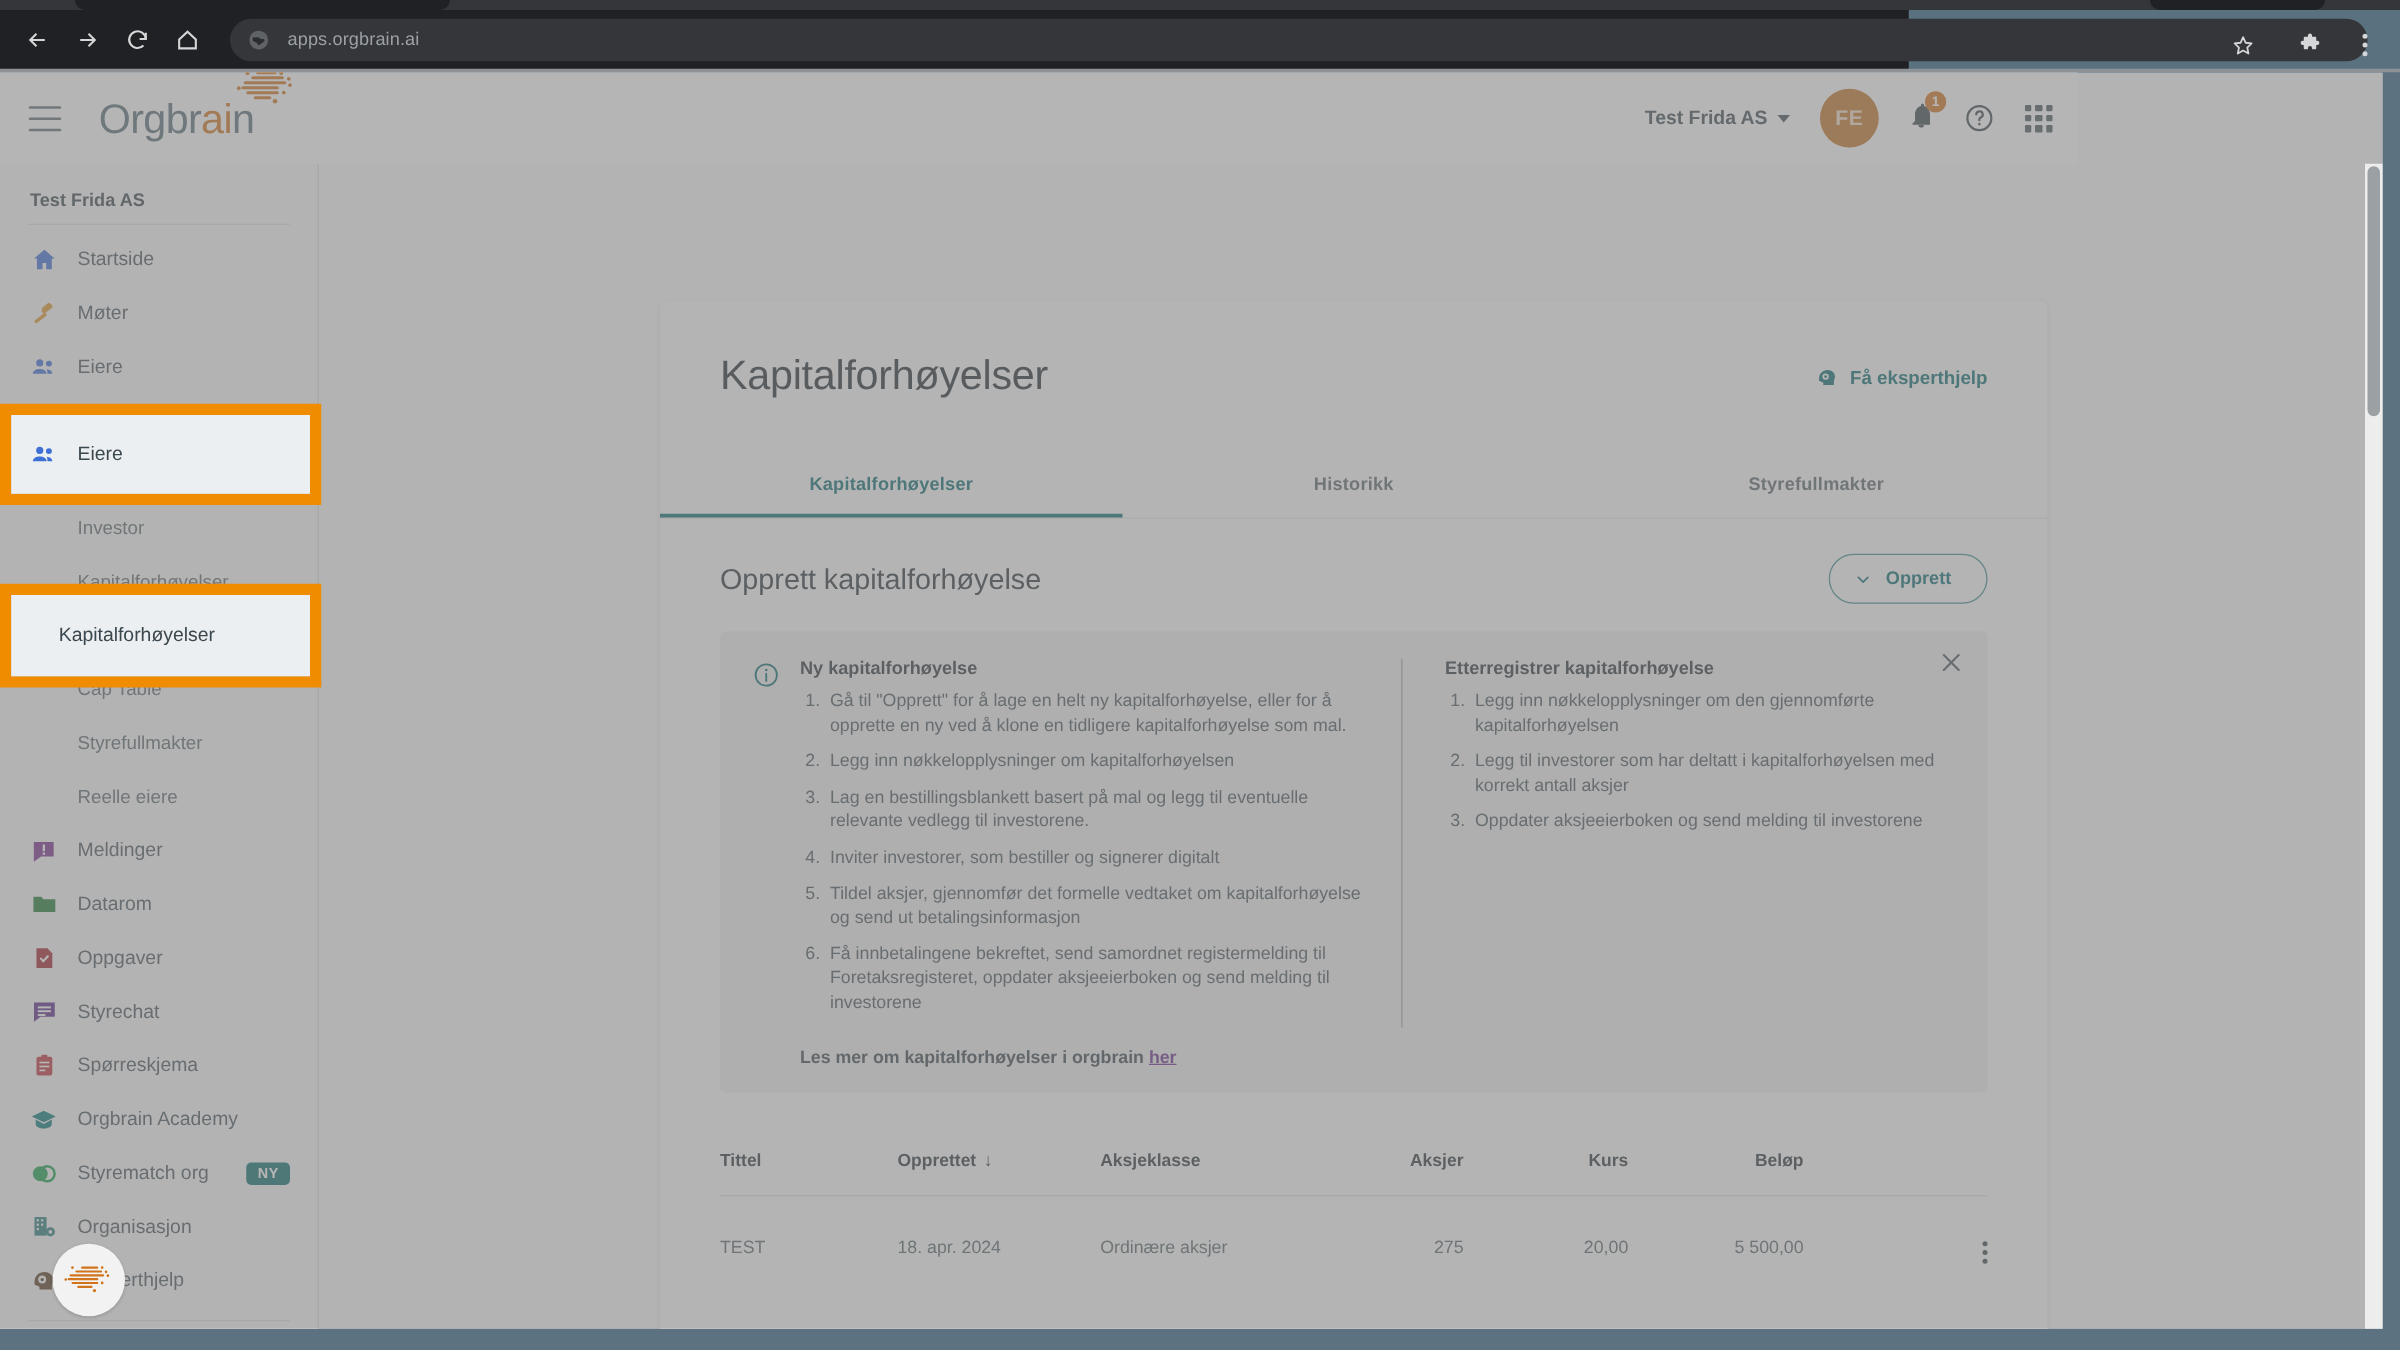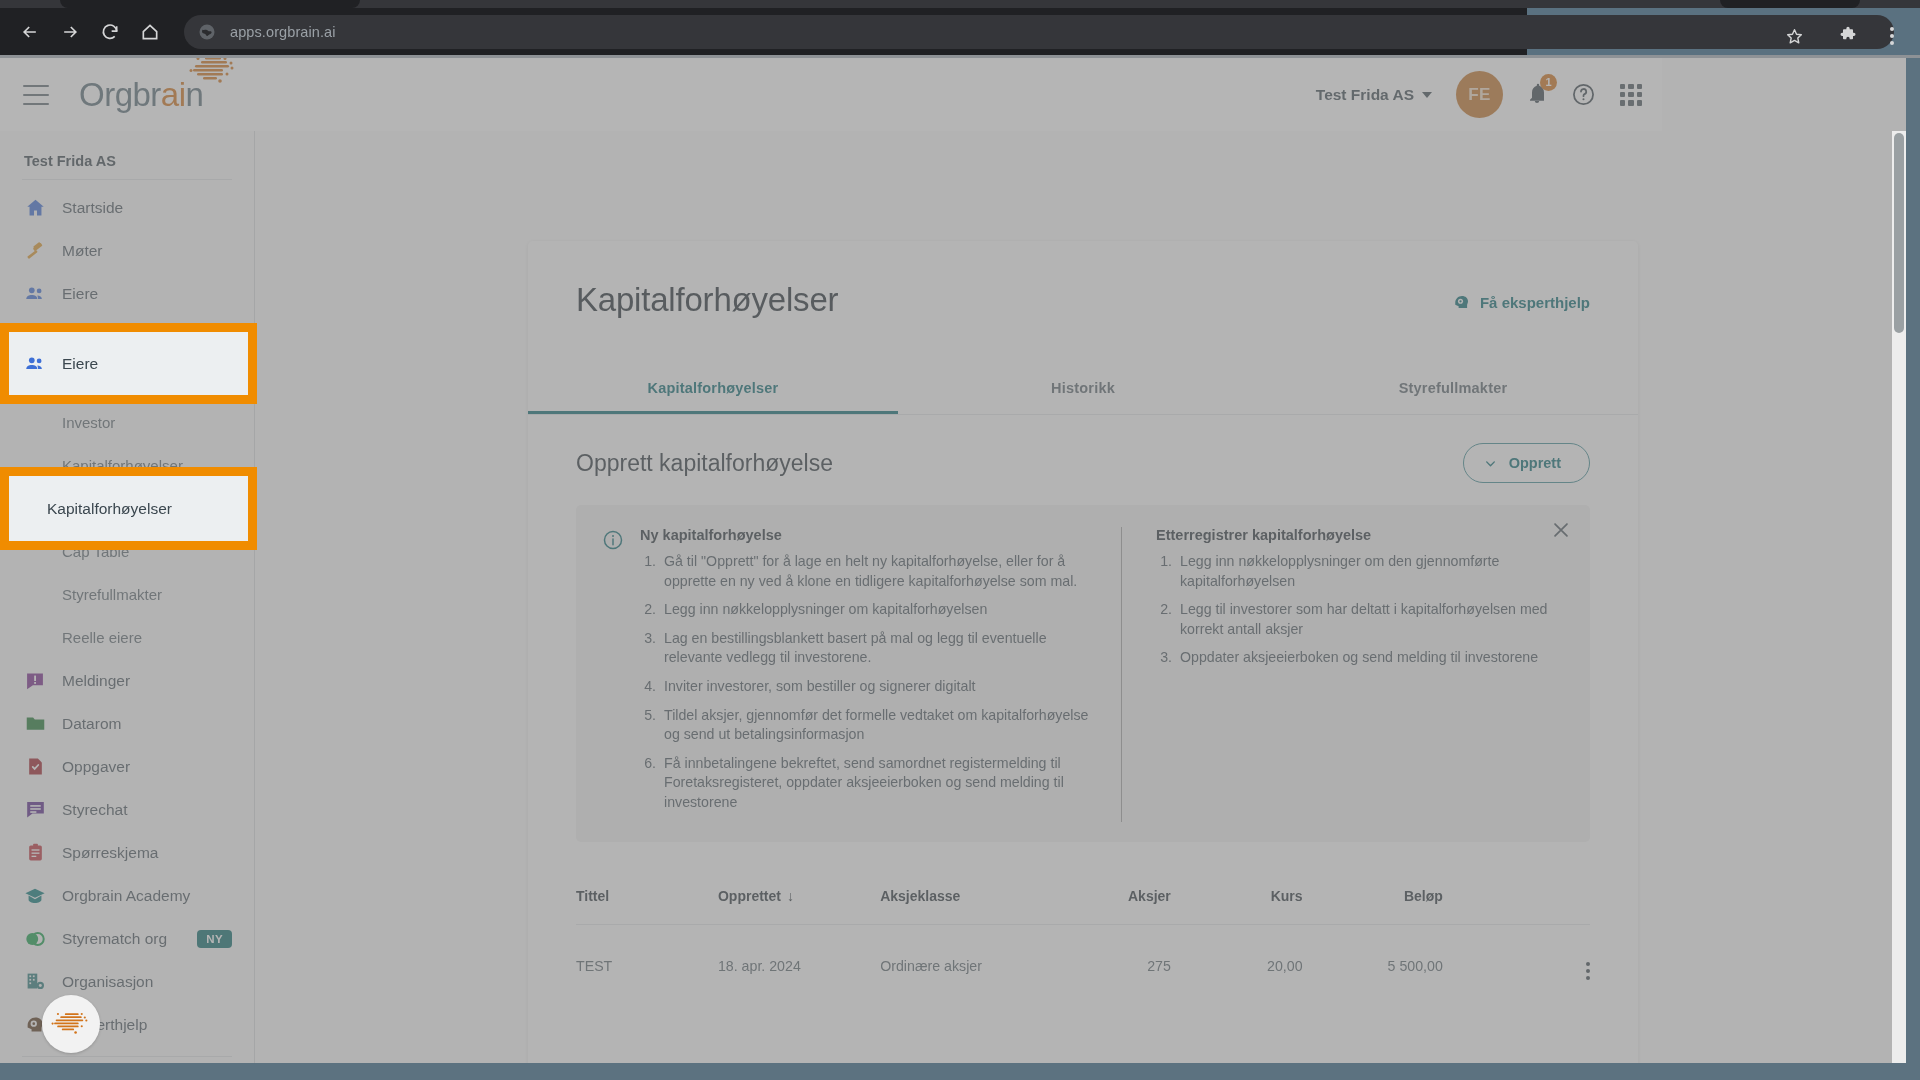--- a/index.html
+++ b/index.html
@@ -606,20 +606,23 @@
             </div>
             <div id="info-col-right">
               <div class="info-h">Etterregistrer kapitalforhøyelse</div>
               <ol class="info-list">
                 <li>Legg inn nøkkelopplysninger om den gjennomførte kapitalforhøyelsen</li>
                 <li>Legg til investorer som har deltatt i kapitalforhøyelsen med korrekt antall aksjer</li>
                 <li>Oppdater aksjeeierboken og send melding til investorene</li>
               </ol>
             </div>
           </div>
+          <div id="info-footer">
+            <span>Les mer om kapitalforhøyelser i orgbrain </span><a>her</a>
+          </div>
         </div>
 
         <div id="table-wrap">
           <table>
             <thead>
               <tr>
                 <th class="col-tittel">Tittel</th>
                 <th class="col-opprettet"><span>Opprettet</span><span class="sort-arrow">↓</span></th>
                 <th class="col-aksjeklasse">Aksjeklasse</th>
                 <th class="col-num">Aksjer</th>

